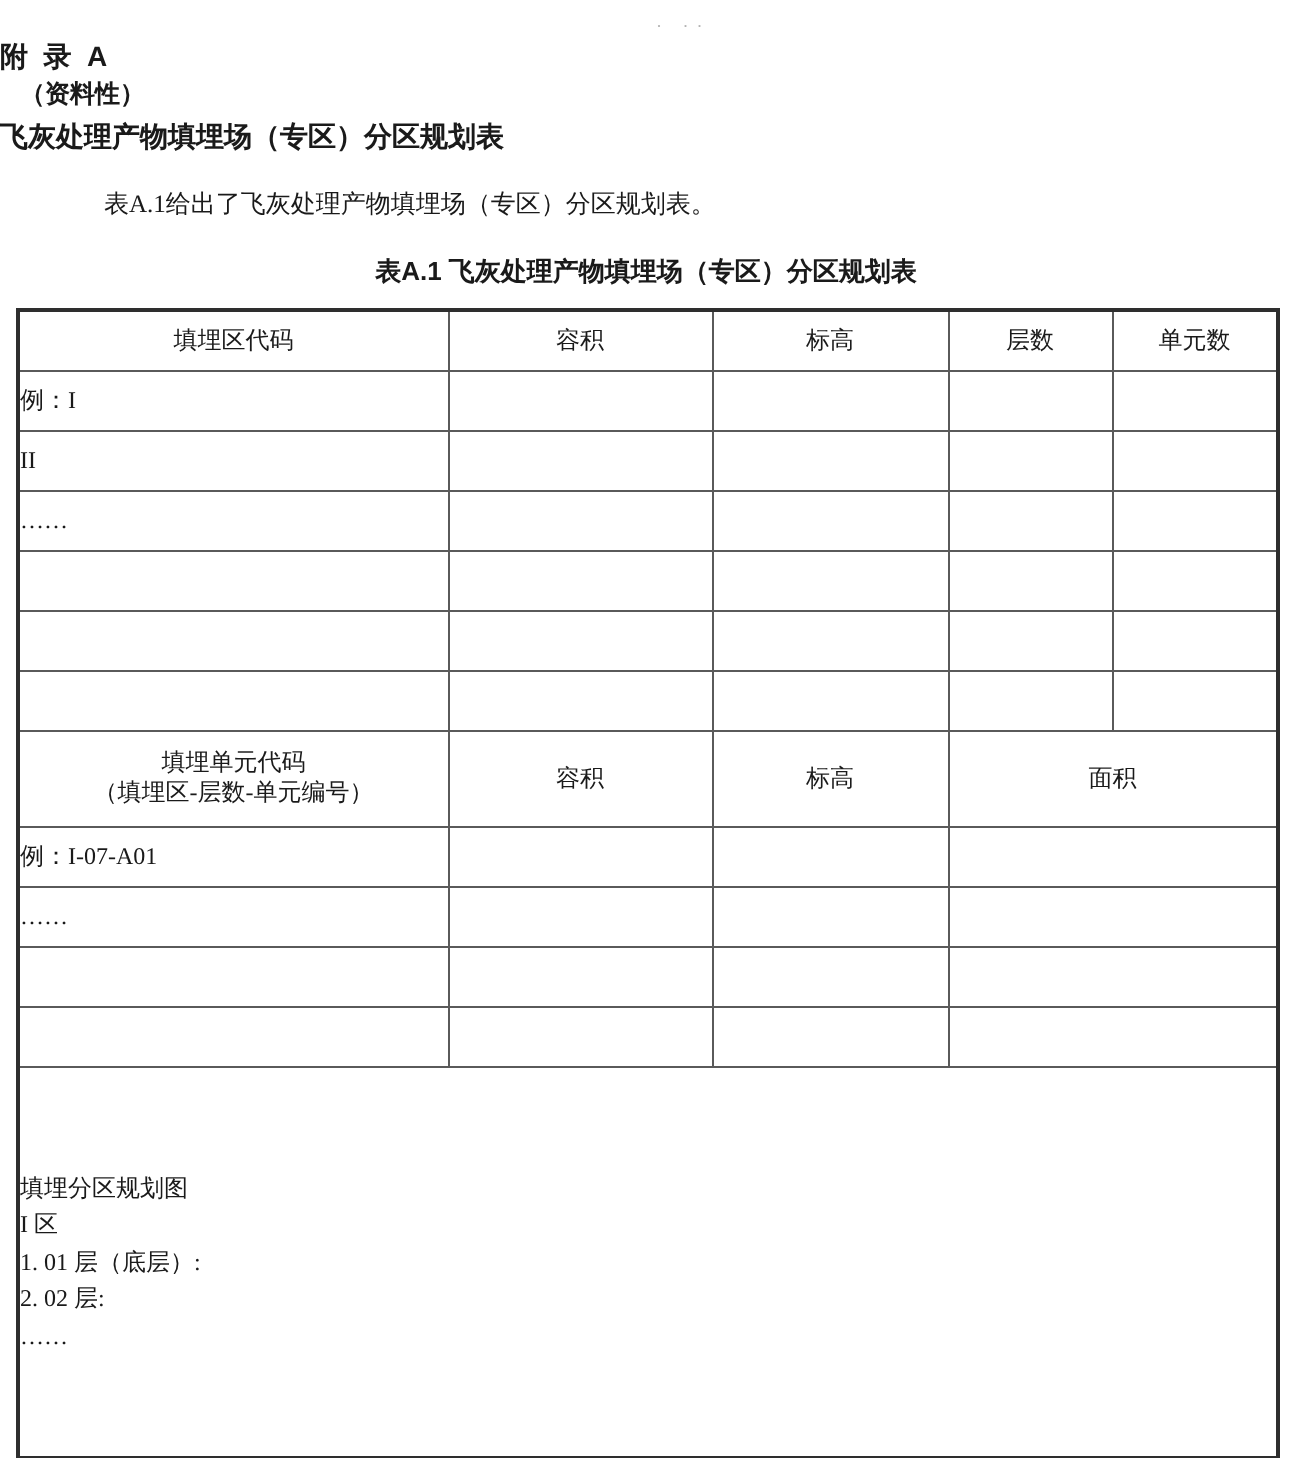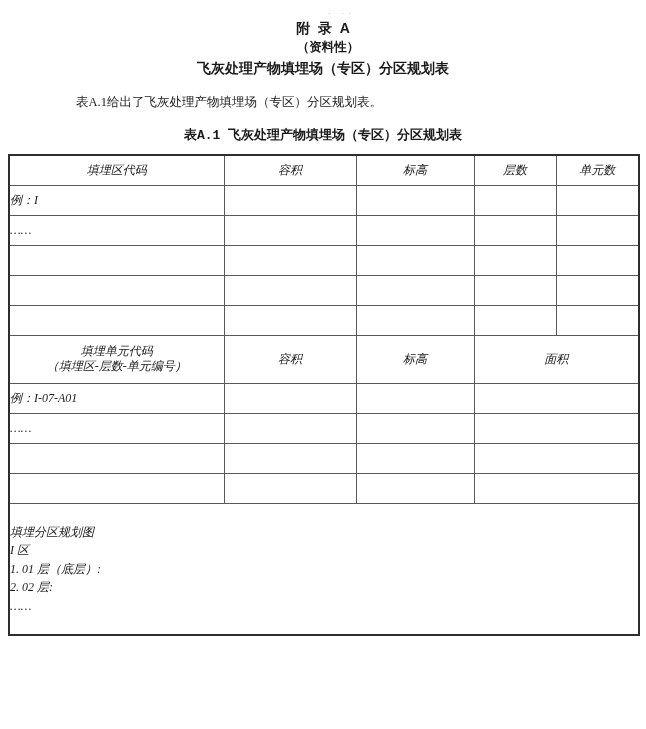--- a/index.html
+++ b/index.html
@@ -18,21 +18,20 @@
   .scan-artifact {
     position: absolute;
     top: 8px;
     left: 328px;
     font-size: 9px;
     color: #b3b3b3;
     letter-spacing: 4px;
     white-space: pre;
   }
   .titles {
-    text-align: center;
     font-family: "Liberation Sans", "DejaVu Sans", sans-serif;
     font-weight: bold;
   }
   .title-appendix {
     margin-top: 20px;
     font-size: 14px;
     line-height: 16px;
     white-space: pre;
   }
   .title-informative {
@@ -43,30 +42,29 @@
     padding-left: 10px;
   }
   .title-subject {
     margin-top: 5px;
     font-size: 14px;
     line-height: 16px;
     white-space: pre;
   }
   .intro {
     margin-top: 19px;
-    padding-left: 40px;
+    padding-left: 52px;
     font-size: 12.5px;
     line-height: 14px;
     white-space: pre;
-    margin-left: 36px;
   }
   .caption {
     margin-top: 20px;
     text-align: center;
-    font-family: Liberation Mono, monospace;
+    font-family: Liberation Sans, sans-serif;
     font-weight: bold;
     font-size: 13px;
     line-height: 14px;
     white-space: pre;
   }
   table.zoning {
     margin-top: 11px;
     margin-left: 8px;
     width: 630px;
     border-collapse: collapse;
@@ -74,25 +72,24 @@
     border: 2px solid #2e2e2e;
   }
   table.zoning td, table.zoning th {
     border: 1px solid #5a5a5a;
     padding: 0;
     font-size: 12px;
     font-weight: normal;
     vertical-align: middle;
     font-family: "Liberation Serif", "DejaVu Serif", serif;
     overflow: hidden;
-    font-style: italic;
   }
   tr.r30 { height: 30px; }
   tr.r48 { height: 48px; }
-  tr.rplan { height: 132px; }
+  tr.rplan { height: 196px; }
   .two-line div { line-height: 15px; }
   td.plan-cell {
     text-align: left;
     vertical-align: top;
     padding: 5px 6px 0 6px;
   }
   td.plan-cell div {
     line-height: 18.5px;
     white-space: pre;
   }
@@ -131,20 +128,27 @@
   </tr>
 
   <tr class="r30">
     <td>例：I</td>
     <td></td>
     <td></td>
     <td></td>
     <td></td>
   </tr>
   <tr class="r30">
+    <td>II</td>
+    <td></td>
+    <td></td>
+    <td></td>
+    <td></td>
+  </tr>
+  <tr class="r30">
     <td>……</td>
     <td></td>
     <td></td>
     <td></td>
     <td></td>
   </tr>
   <tr class="r30">
     <td></td>
     <td></td>
     <td></td>

